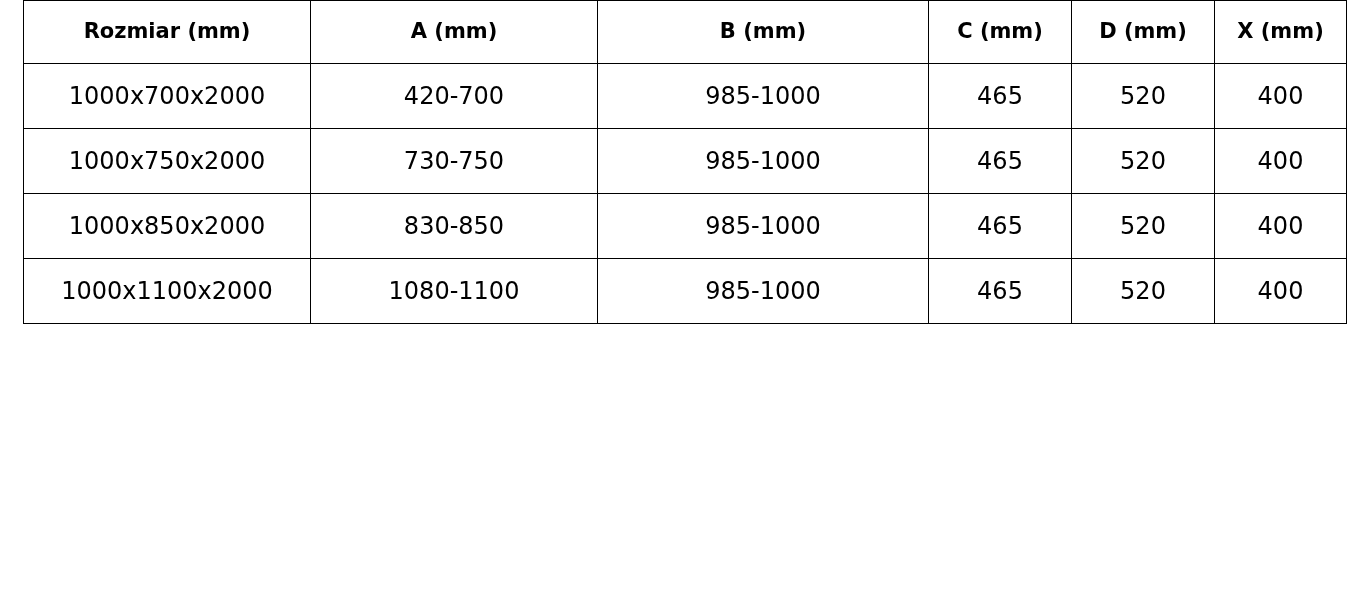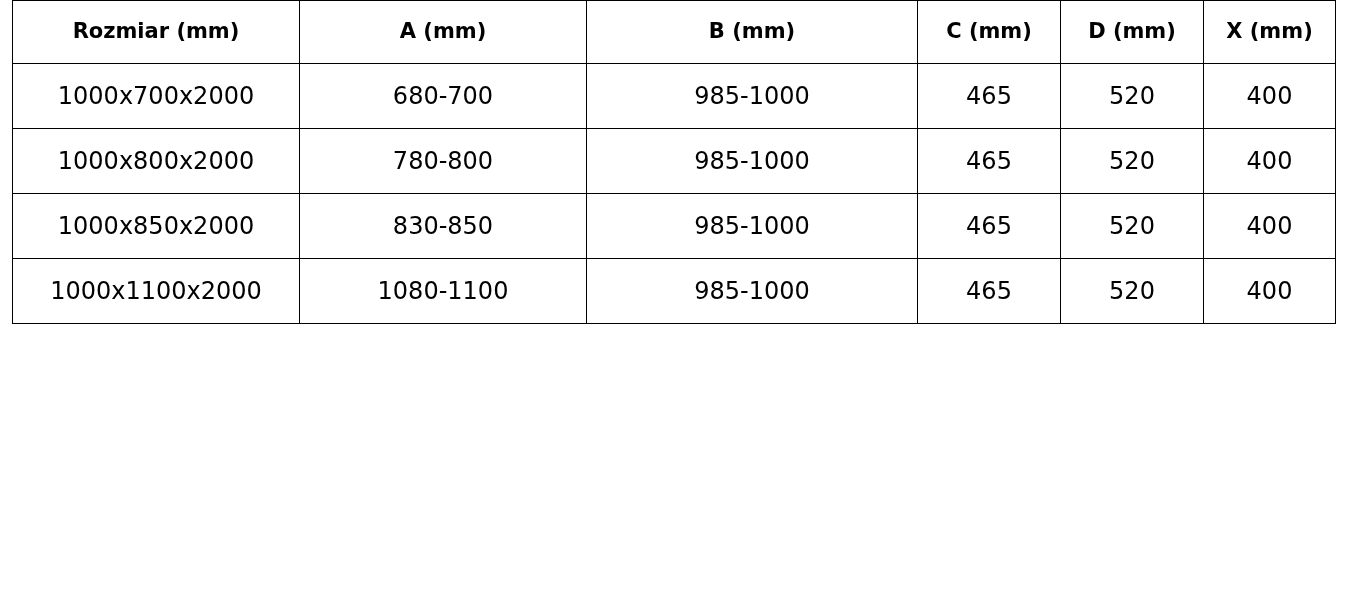--- a/index.html
+++ b/index.html
@@ -14,21 +14,21 @@
     color: #000000;
     overflow: hidden;
   }
   .table-wrap {
     width: 1357px;
     box-sizing: border-box;
   }
   table.dim-table {
     border-collapse: collapse;
     width: 1323px;
-    margin: 0 12px;
+    margin: 0 23px;
     table-layout: fixed;
   }
   table.dim-table th,
   table.dim-table td {
     border: 1px solid #000000;
     text-align: center;
     vertical-align: middle;
     padding: 0;
     height: 64px;
     font-size: 24px;
@@ -69,29 +69,29 @@
         <th>A (mm)</th>
         <th>B (mm)</th>
         <th>C (mm)</th>
         <th>D (mm)</th>
         <th>X (mm)</th>
       </tr>
     </thead>
     <tbody>
       <tr>
         <td>1000x700x2000</td>
-        <td>680-700</td>
+        <td>420-700</td>
         <td>985-1000</td>
         <td>465</td>
         <td>520</td>
         <td>400</td>
       </tr>
       <tr>
-        <td>1000x800x2000</td>
-        <td>780-800</td>
+        <td>1000x750x2000</td>
+        <td>730-750</td>
         <td>985-1000</td>
         <td>465</td>
         <td>520</td>
         <td>400</td>
       </tr>
       <tr>
         <td>1000x850x2000</td>
         <td>830-850</td>
         <td>985-1000</td>
         <td>465</td>

